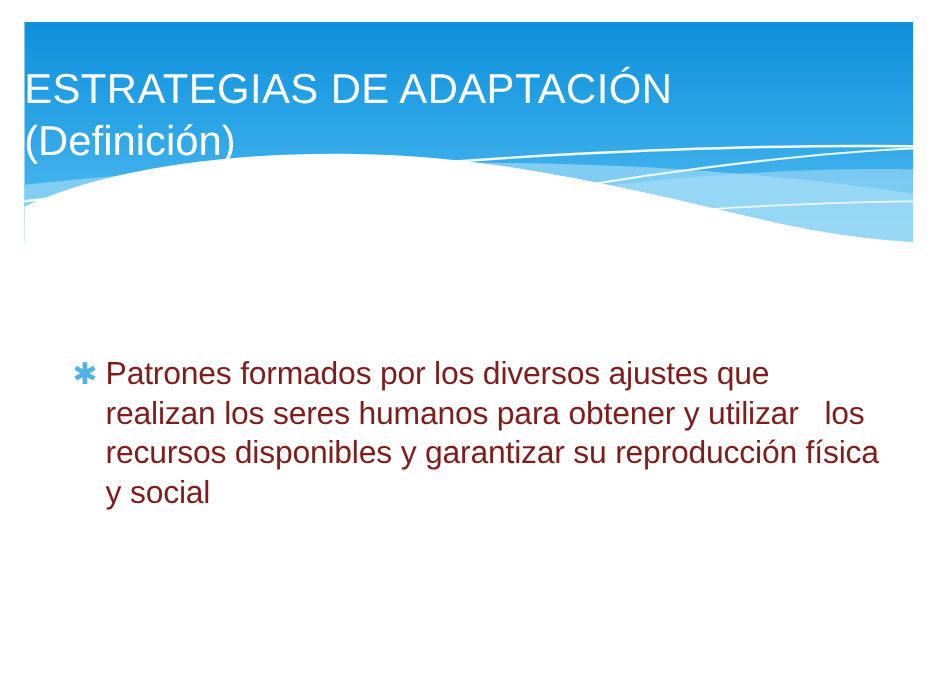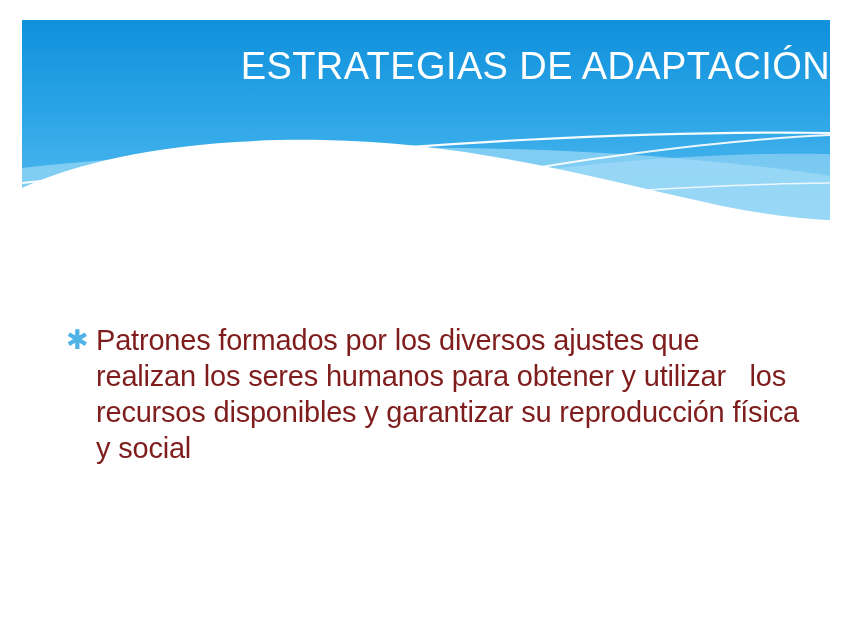--- a/index.html
+++ b/index.html
@@ -33,23 +33,23 @@
     position: absolute;
     left: 0;
     top: 0;
     width: 808px;
     height: 200px;
     display: block;
   }
   .title-block {
     position: absolute;
     left: 0;
-    top: 0;
+    top: 16px;
     width: 808px;
-    text-align: right;
+    text-align: left;
     pointer-events: none;
   }
   .title-line1 {
     margin: 0;
     padding-top: 24px;
     color: #ffffff;
     font-size: 38px;
     font-weight: normal;
     letter-spacing: 0.4px;
     line-height: 44px;
@@ -118,20 +118,21 @@
 
       <path d="M0,163 C140,148 330,129 500,120 C640,113 740,112 808,113" fill="none" stroke="#FFFFFF" stroke-width="2.2" opacity="0.95"></path>
 
       <path d="M250,200 C360,178 470,152 600,135 C690,123 760,117 808,115" fill="none" stroke="#FFFFFF" stroke-width="2" opacity="0.9"></path>
 
       <path d="M300,200 C420,186 560,172 700,166 C750,164 785,163 808,163" fill="none" stroke="#FFFFFF" stroke-width="1.6" opacity="0.8"></path>
     </svg>
 
     <div class="title-block">
       <div class="title-line1">ESTRATEGIAS DE ADAPTACIÓN</div>
+      <div class="title-line2">(Definición)</div>
     </div>
   </div>
 
   <div class="body-area">
     <div class="bullet-row">
       <span class="bullet-mark">✱</span>
       <span class="bullet-text">Patrones formados por los diversos ajustes que realizan los seres humanos para obtener y utilizar   los recursos disponibles y garantizar su reproducción física y social</span>
     </div>
   </div>
 

